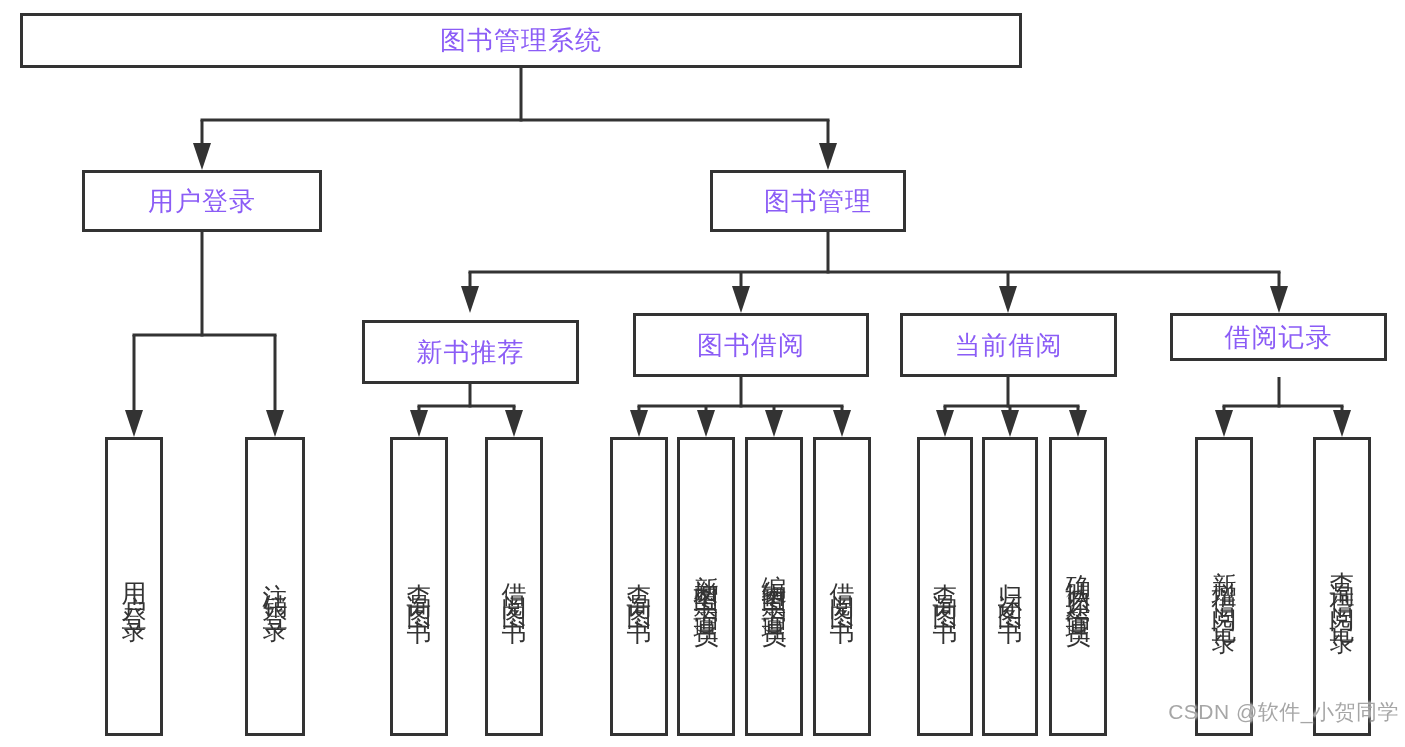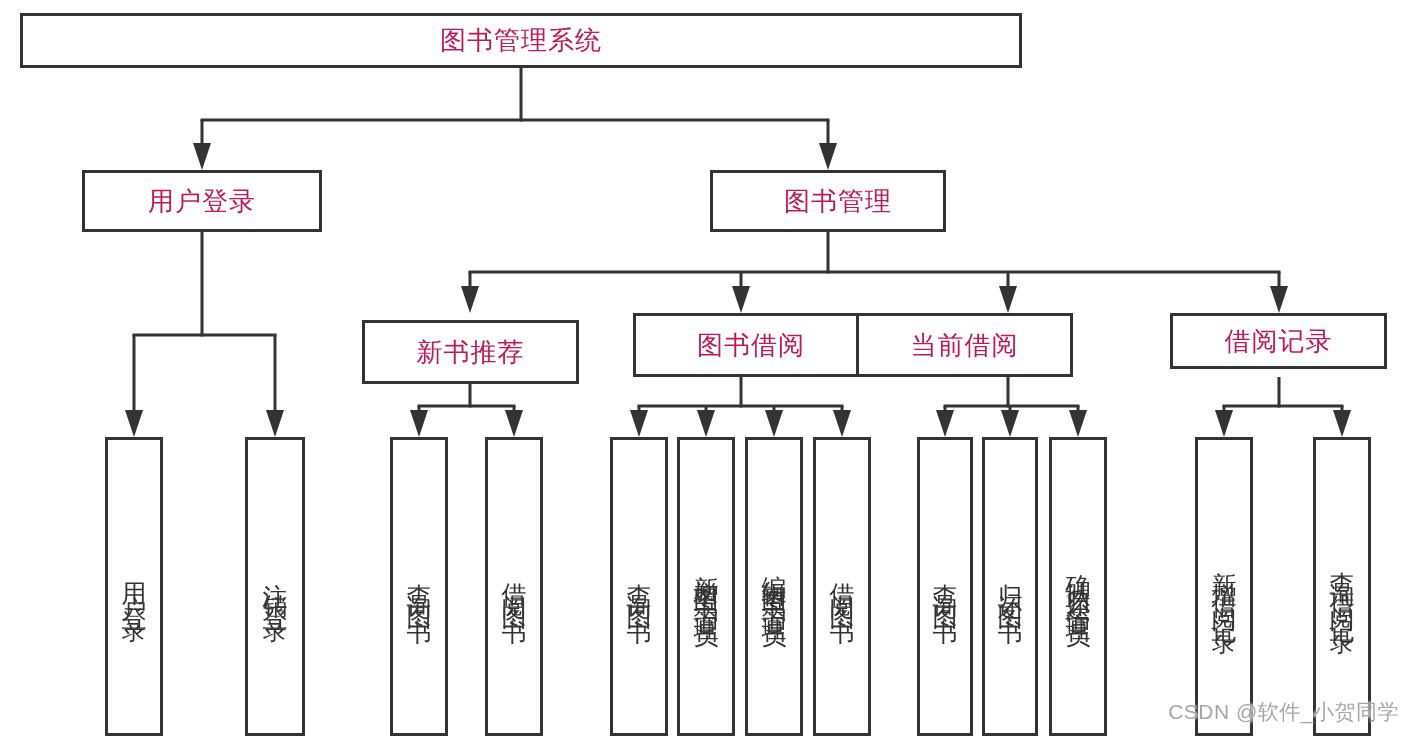--- a/index.html
+++ b/index.html
@@ -29,21 +29,21 @@
     color: #333333;
     display: flex;
     align-items: center;
     justify-content: center;
     z-index: 2;
   }
   .hlabel {
     font-size: 26px;
     letter-spacing: 1px;
     white-space: nowrap;
-    color: #be185d;
+    color: #8b5cf6;
   }
   .leaf .vtext {
     writing-mode: vertical-rl;
     text-orientation: mixed;
     font-size: 25px;
     line-height: 1.0;
     letter-spacing: 12px;
     color: #333333;
     white-space: nowrap;
   }
@@ -136,34 +136,34 @@
     </g>
   </svg>
 
   <div class="node" style="left:20px; top:13px; width:1002px; height:55px;">
     <span class="hlabel">图书管理系统</span>
   </div>
 
   <div class="node" style="left:82px; top:170px; width:240px; height:62px;">
     <span class="hlabel">用户登录</span>
   </div>
-  <div class="node" style="left:710px; top:170px; width:236px; height:62px;padding-left:20px;">
+  <div class="node" style="left:710px; top:170px; width:196px; height:62px;padding-left:20px;">
     <span class="hlabel">图书管理</span>
   </div>
 
   <div class="node" style="left:362px; top:313px; width:217px; height:64px;margin-top:7px;">
     <span class="hlabel">新书推荐</span>
   </div>
   <div class="node" style="left:633px; top:313px; width:236px; height:64px;">
     <span class="hlabel">图书借阅</span>
   </div>
-  <div class="node" style="left:856px; top:313px; width:217px; height:64px;">
+  <div class="node" style="left:900px; top:313px; width:217px; height:64px;">
     <span class="hlabel">当前借阅</span>
   </div>
-  <div class="node" style="left:1170px; top:313px; width:217px; height:56px;">
+  <div class="node" style="left:1170px; top:313px; width:217px; height:48px;">
     <span class="hlabel">借阅记录</span>
   </div>
 
   <div class="node leaf" style="left:105px; top:437px; width:58px; height:299px;">
     <span class="vtext">用户登录</span>
   </div>
   <div class="node leaf" style="left:245px; top:437px; width:60px; height:299px;">
     <span class="vtext">注销登录</span>
   </div>
 

